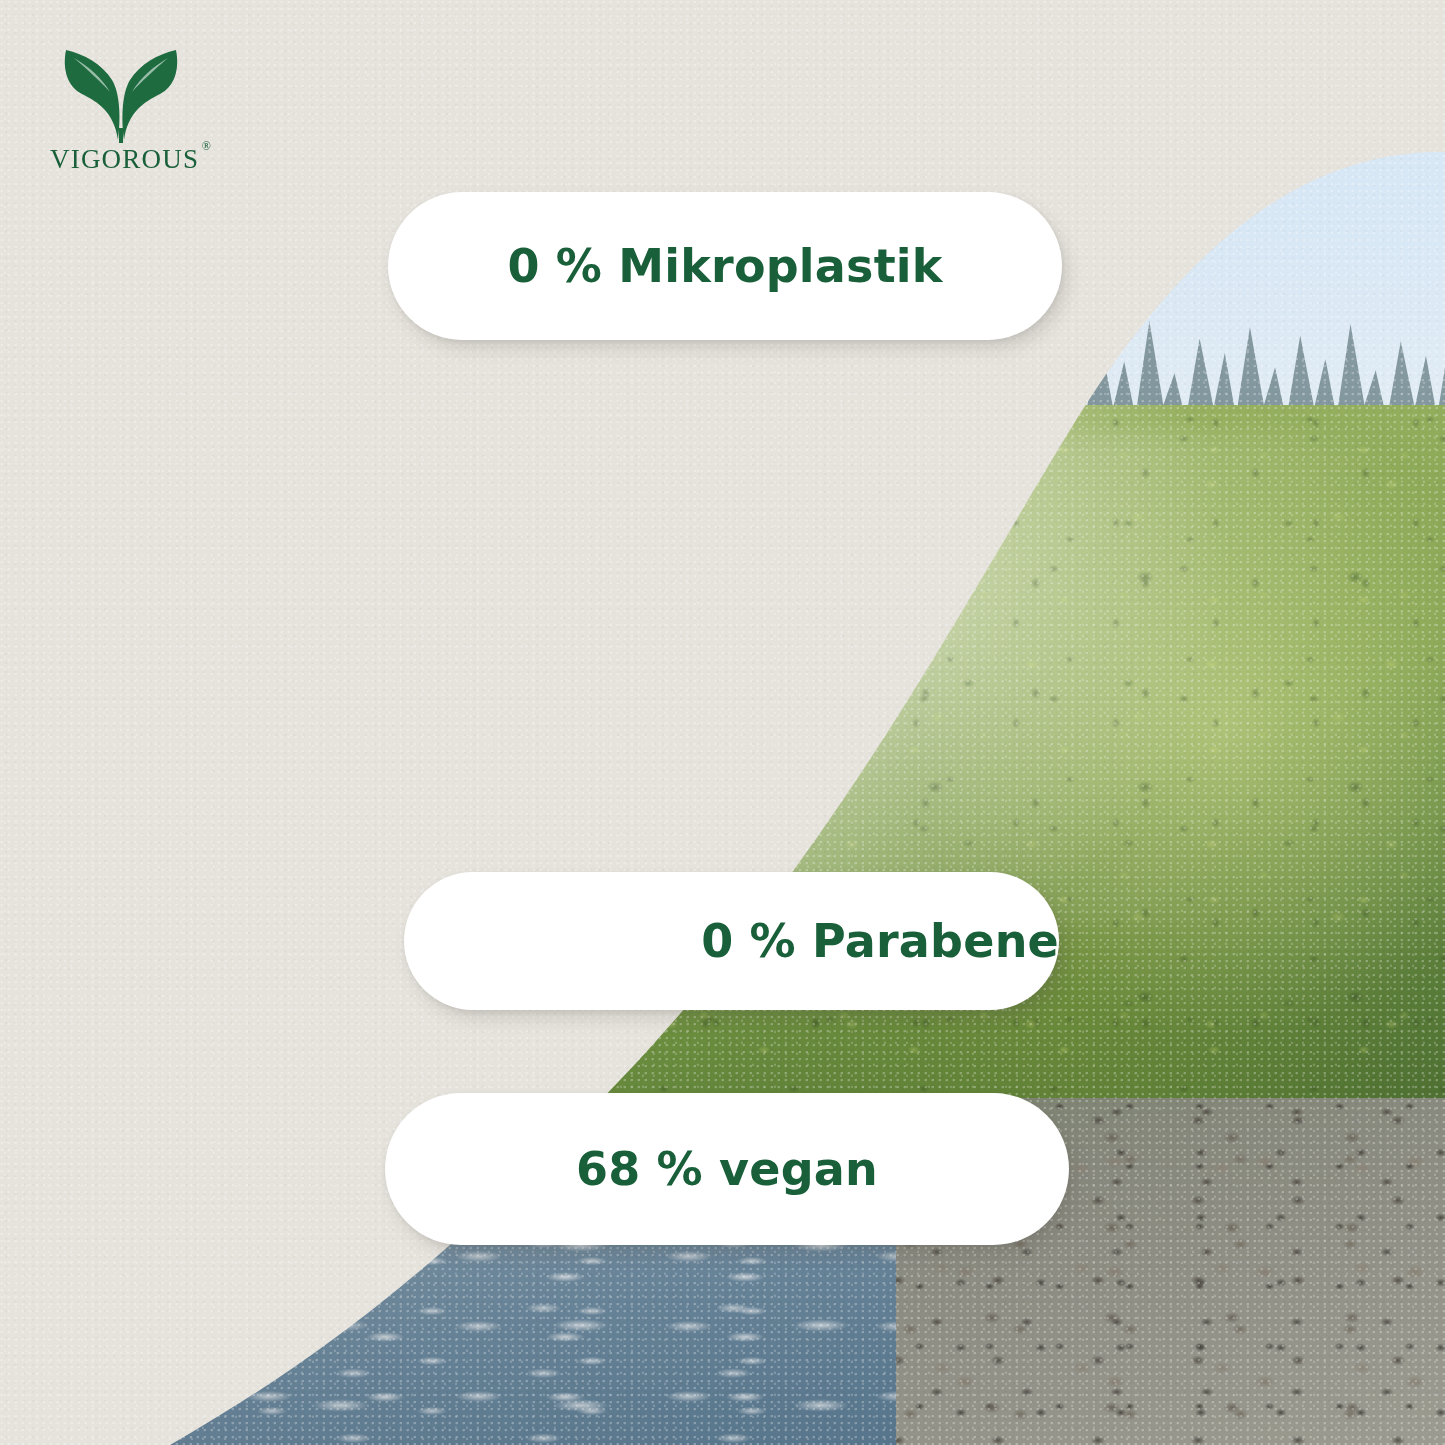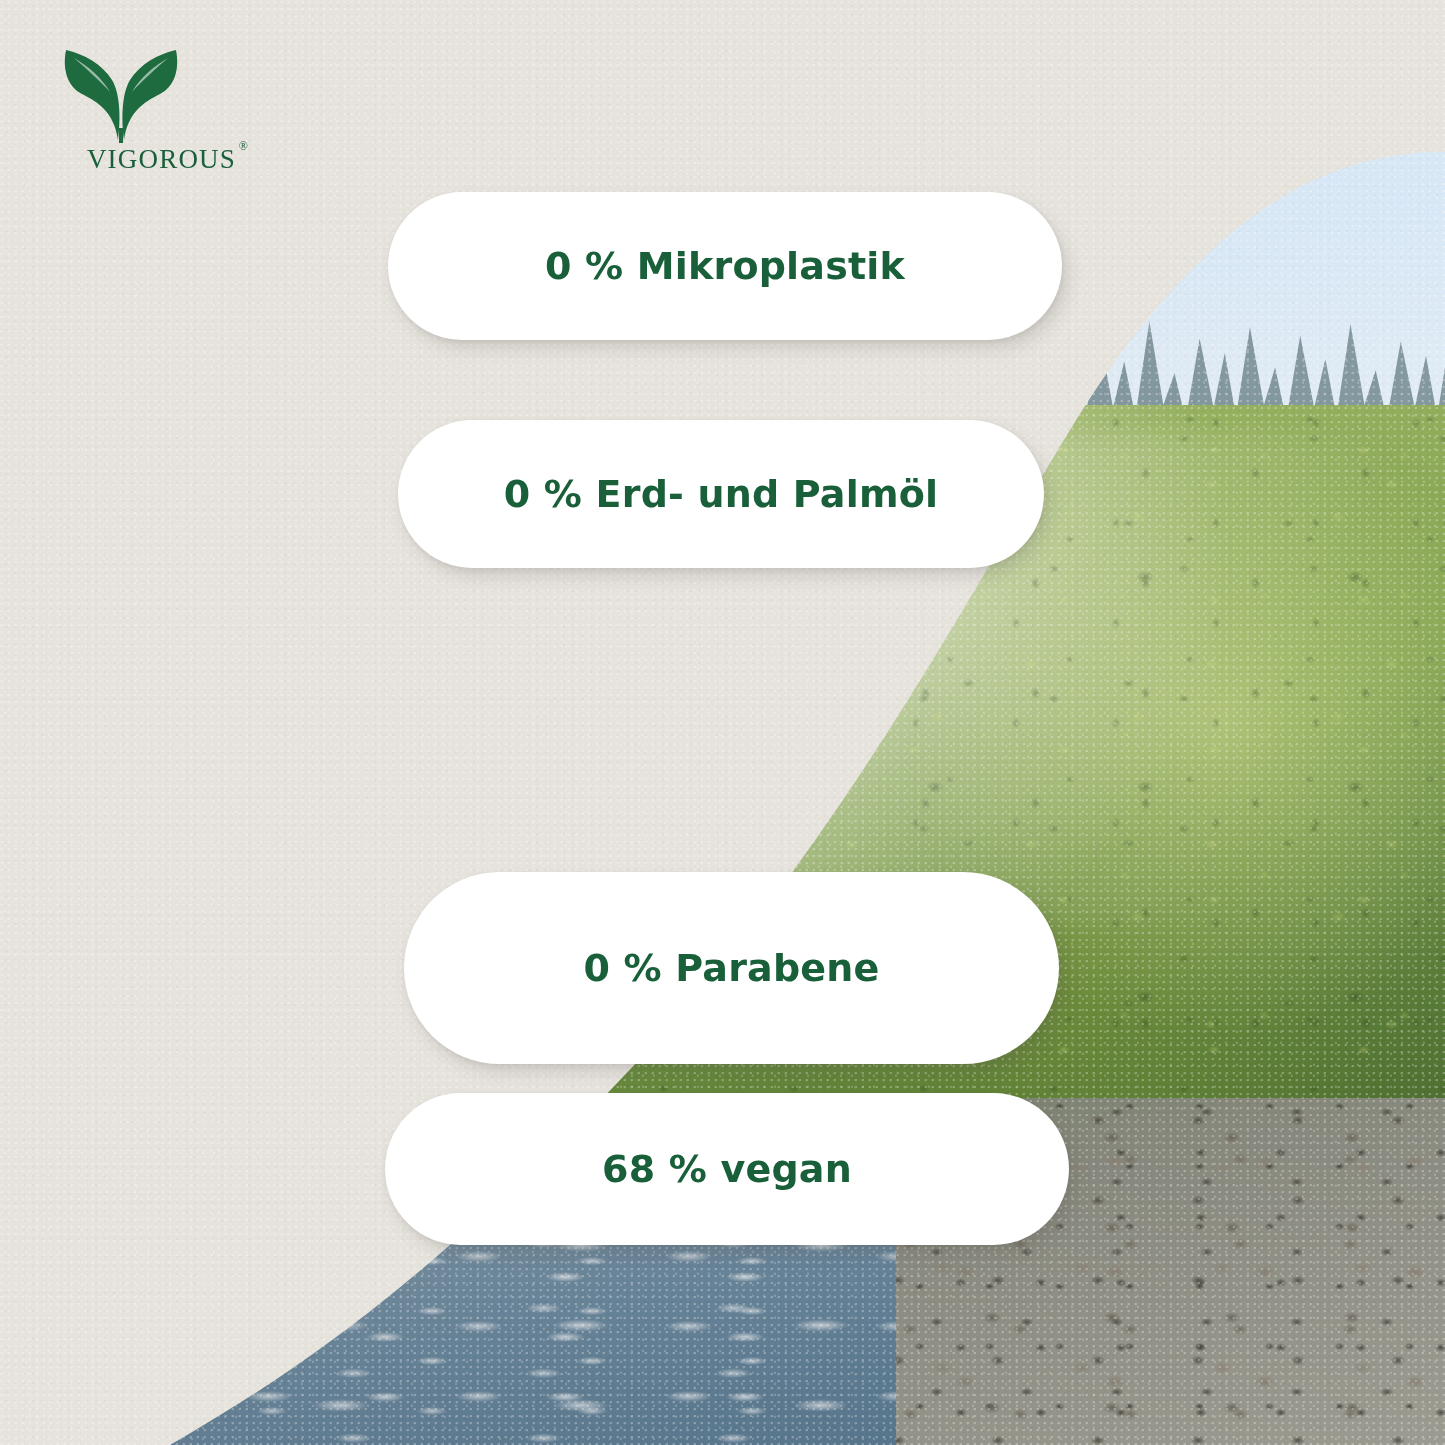--- a/index.html
+++ b/index.html
@@ -157,21 +157,20 @@
     background-size: 7px 7px, 9px 9px, 11px 11px;
   }
 
   
   .logo {
     position: absolute;
     left: 46px;
     top: 36px;
     z-index: 6;
     width: 190px;
-    text-align: right;
   }
   .logo-mark { display: block; width: 126px; height: 108px; margin-left: 12px; }
   .logo-wordmark {
     position: relative;
     margin-top: 2px;
     margin-left: 4px;
     font-family: "Liberation Serif", serif;
     font-size: 27px;
     letter-spacing: 1.2px;
     color: #19603a;
@@ -197,30 +196,30 @@
     display: flex;
     align-items: center;
     justify-content: center;
     box-shadow: 6px 9px 16px rgba(90,85,75,0.17),
                 1px 2px 4px rgba(90,85,75,0.10);
   }
   .pill-label {
     color: #19603a;
     font-family: "DejaVu Sans", "Liberation Sans", sans-serif;
     font-weight: bold;
-    font-size: 38px;
+    font-size: 46px;
     letter-spacing: 0.2px;
     white-space: nowrap;
     line-height: 1;
   }
 
   .pill-1 { left: 388px; top: 192px;  width: 674px; height: 148px; }
   .pill-2 { left: 398px; top: 420px;  width: 646px; height: 148px; }
   .pill-3 { left: 395px; top: 645px;  width: 652px; height: 150px; }
-  .pill-4 { left: 404px; top: 872px;  width: 655px; height: 192px; }
+  .pill-4 { left: 404px; top: 872px;  width: 655px; height: 138px; justify-content: flex-end; }
   .pill-5 { left: 385px; top: 1093px; width: 684px; height: 152px; }
 </style>
 </head>
 <body>
 
 <div class="canvas">
 
   <div class="photo-layer">
     <div class="photo">
       <div class="sky"></div>
@@ -280,23 +279,20 @@
     </svg>
     <span class="logo-wordmark">
       <span>VIGOROUS</span>
       <span class="logo-reg">®</span>
     </span>
   </div>
 
   <div class="pill pill-1">
     <span class="pill-label">0 % Mikroplastik</span>
   </div>
-  <div class="pill pill-2">
-    <span class="pill-label">0 % Erd- und Palmöl</span>
-  </div>
   <div class="pill pill-4">
     <span class="pill-label">0 % Parabene</span>
   </div>
   <div class="pill pill-5">
     <span class="pill-label">68 % vegan</span>
   </div>
 
 </div>
 
 </body></html>

